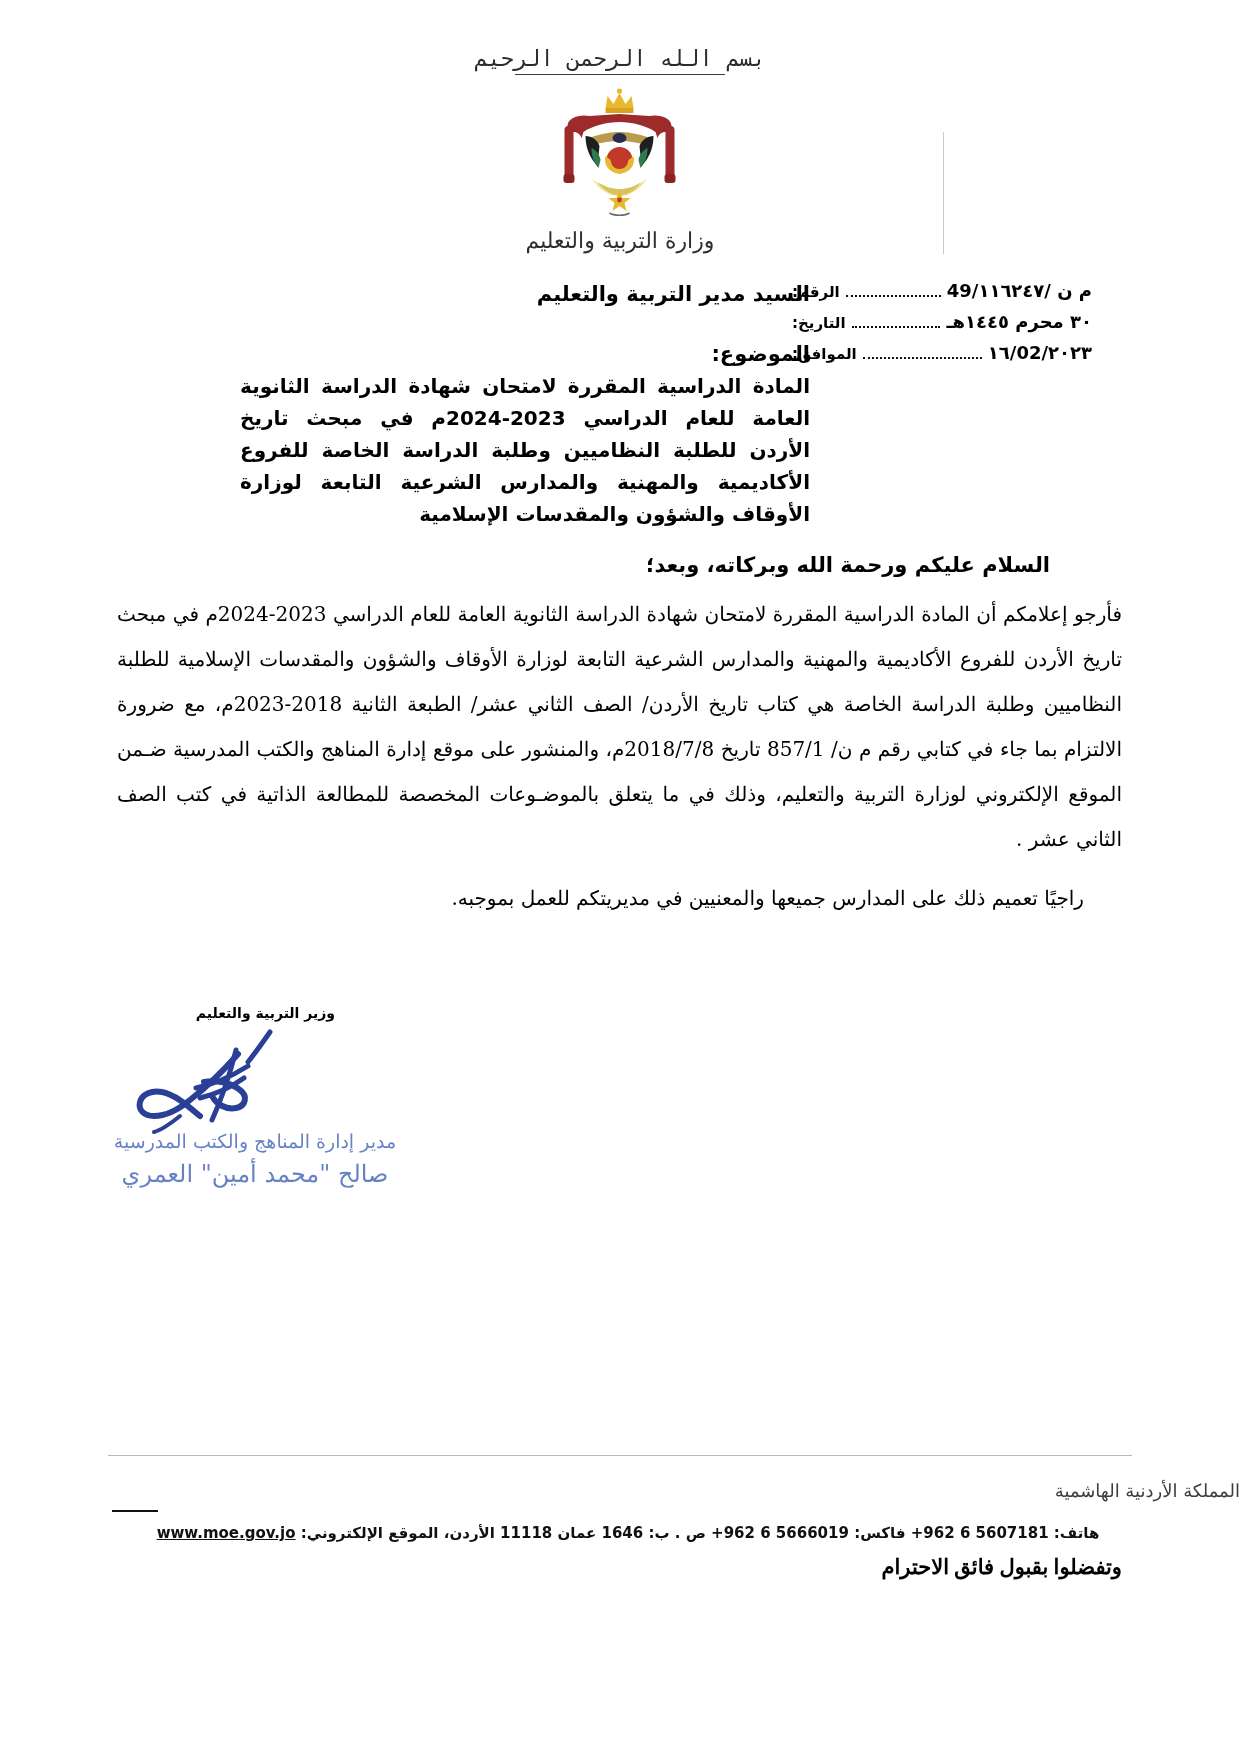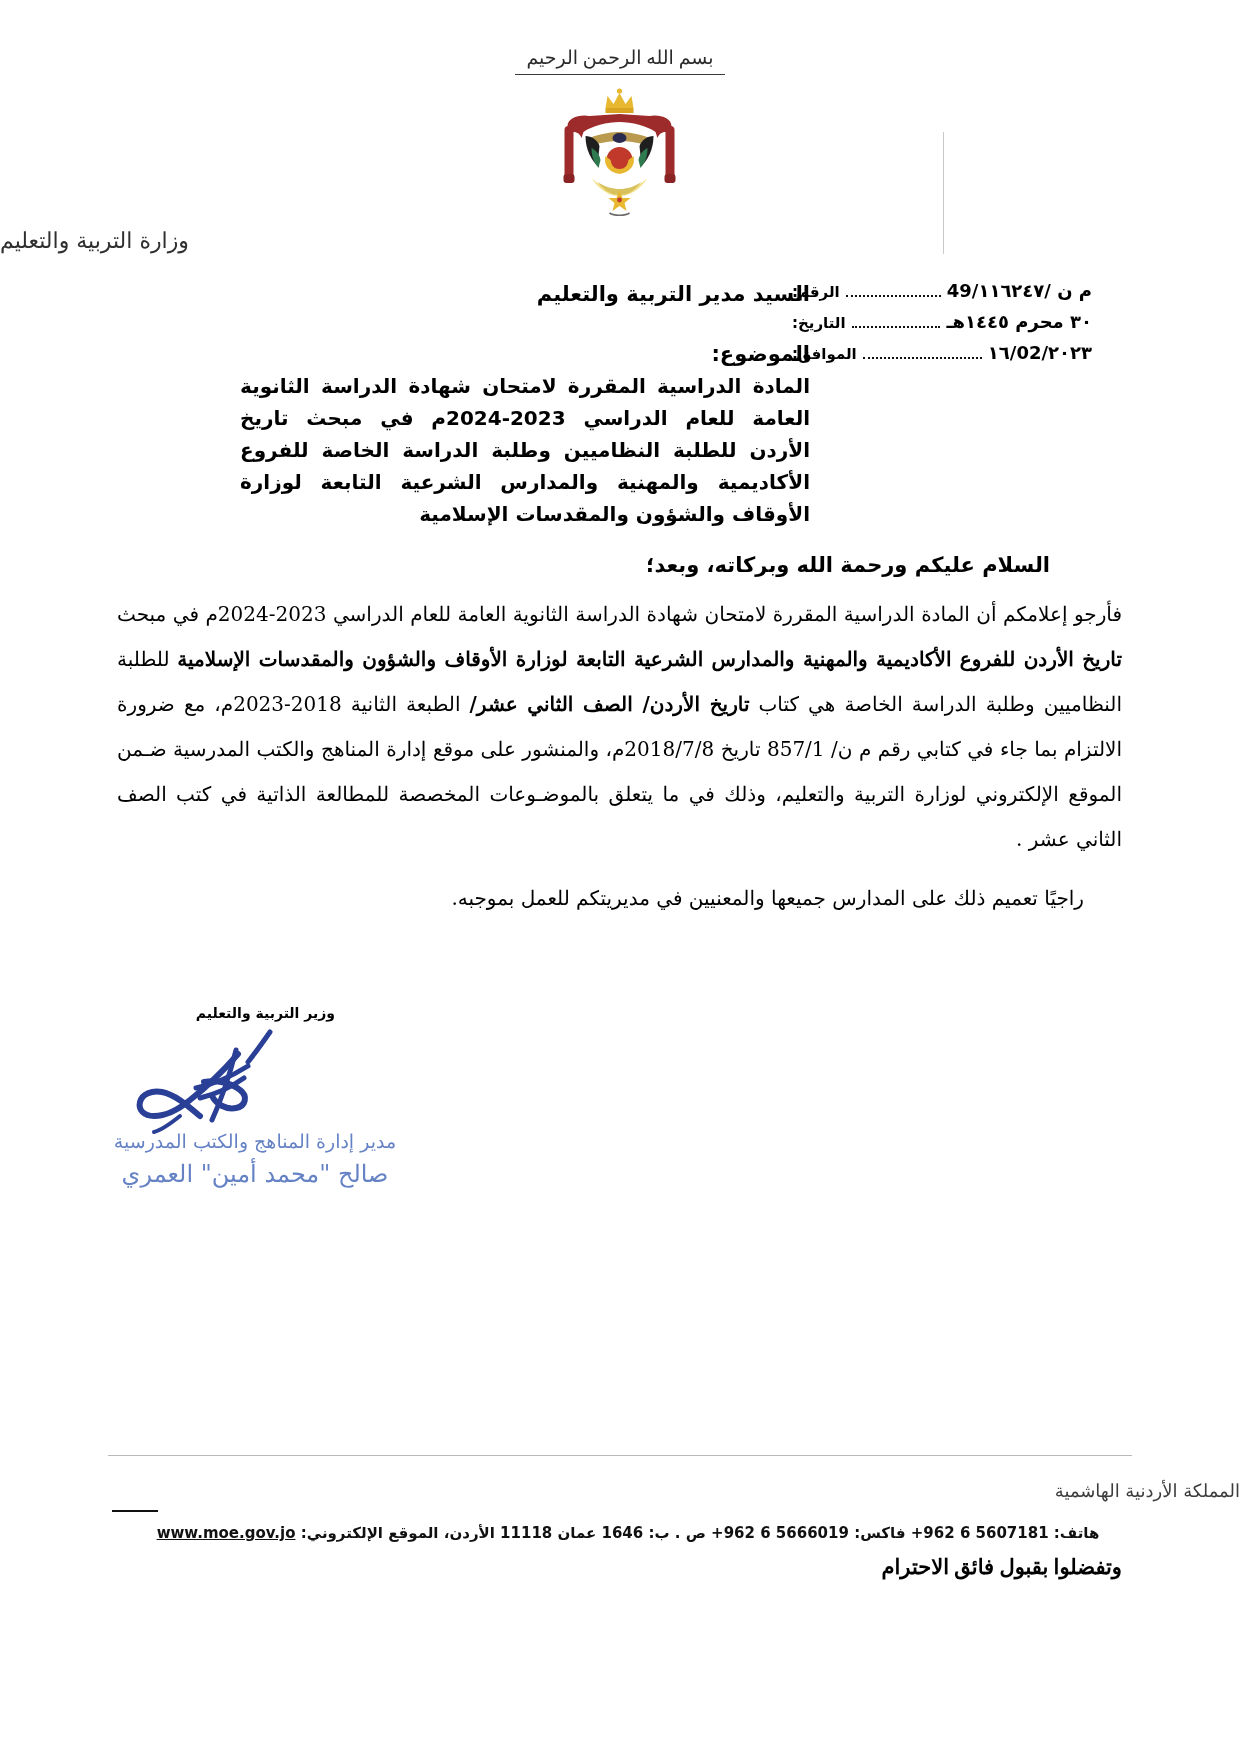--- a/index.html
+++ b/index.html
@@ -24,22 +24,22 @@
     left: 0;
     right: 0;
     height: 215px;
   }
   .basmala {
     position: absolute;
     top: 10px;
     left: 0;
     right: 0;
     text-align: center;
-    font-family: Liberation Serif, serif;
-    font-size: 19px;
+    font-family: Liberation Mono, monospace;
+    font-size: 22px;
     color: #2b2b2b;
     letter-spacing: 1px;
   }
   .basmala-rule {
     position: absolute;
     top: 38px;
     left: 50%;
     transform: translateX(-50%);
     width: 210px;
     height: 1px;
@@ -51,21 +51,21 @@
     left: 50%;
     transform: translateX(-50%);
     width: 185px;
     height: 135px;
   }
   .ministry-name {
     position: absolute;
     top: 192px;
     left: 0;
     right: 0;
-    text-align: left;
+    text-align: center;
     font-family: "DejaVu Serif", "Liberation Serif", serif;
     font-size: 22px;
     color: #2f2f2f;
   }
   .header-hairline {
     position: absolute;
     top: 96px;
     right: 296px;
     width: 1px;
     height: 122px;
@@ -159,21 +159,21 @@
     direction: rtl;
   }
   .para {
     font-size: 20px;
     line-height: 45px;
     text-align: justify;
     text-align-last: right;
     margin: 0;
     font-family: "DejaVu Serif", "Liberation Serif", serif;
   }
-  .para b { font-weight: bold; }
+  .para b { font-weight: normal; }
   .para-closing {
     margin-top: 14px;
     text-align: right;
     text-align-last: right;
     text-indent: 38px;
   }
   .regards {
     position: absolute;
     top: 935px;
     right: 0;

